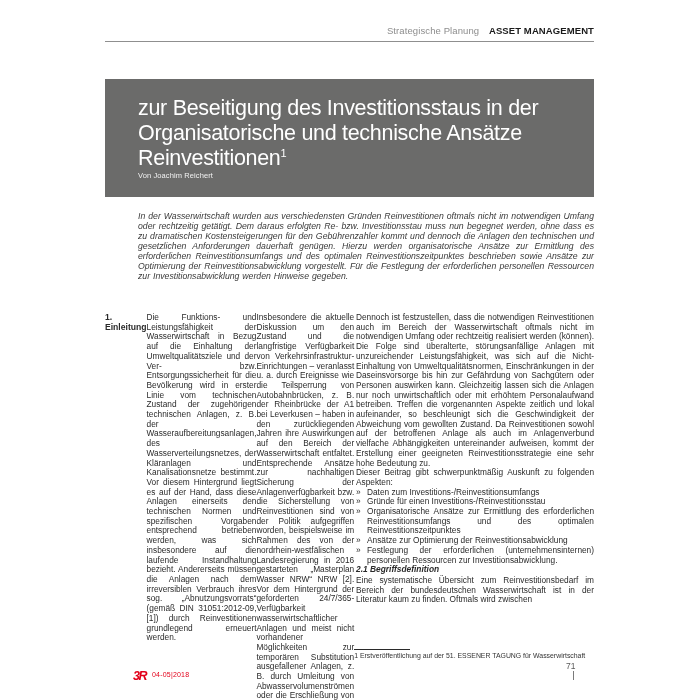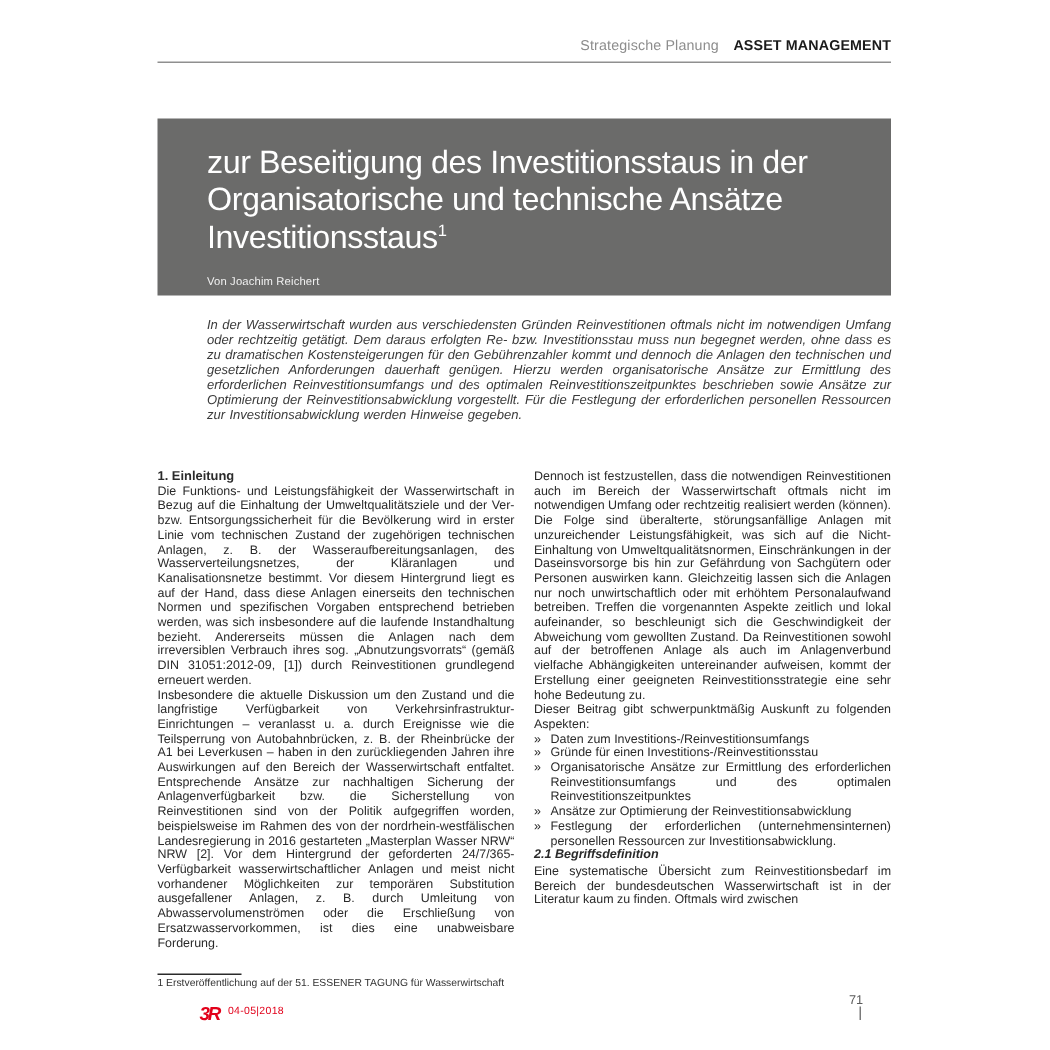--- a/index.html
+++ b/index.html
@@ -26,39 +26,39 @@
   .title-block{
     position:absolute;top:79px;left:105px;width:489px;height:118px;
     background:#6b6b6a;box-sizing:border-box;
     padding:17px 28px 0 33px;
   }
   .title-block h1{
     margin:0;color:#ffffff;font-weight:400;
     font-size:21.5px;line-height:25px;letter-spacing:-0.3px;
   }
   .title-block h1 sup{font-size:11px;line-height:0;vertical-align:8px;}
-  .byline{color:#f2f2f2;font-size:7.5px;margin-top:12px;letter-spacing:0.1px;}
+  .byline{color:#f2f2f2;font-size:7.5px;letter-spacing:0.1px;}
 
   
   .abstract{
     position:absolute;top:211px;left:138px;width:456px;
     font-style:italic;font-size:8.7px;line-height:10px;
     text-align:justify;color:#3a3a3a;word-spacing:0.5px;
   }
 
   
   .columns{
     position:absolute;top:313px;left:105px;width:489px;height:347px;
     display:flex;gap:13px;
   }
   .col{
     width:238px;box-sizing:border-box;
     font-size:8.3px;line-height:9.7px;text-align:justify;color:#2a2a2a;
   }
-  .col-left{display:flex;flex-direction:column;}
+  .col-left{display:flex;flex-direction:row;}
   .col p{margin:0;}
   .sec-heading{font-size:8.6px;font-weight:bold;margin:0;text-align:left;}
   .sec2-heading{font-size:8.6px;font-weight:bold;margin:13px 0 11px 0;text-align:left;}
   .sub-heading{font-size:8.4px;font-weight:bold;font-style:italic;margin:0 0 1px 0;text-align:left;}
 
   .bullets{margin:0;}
   .bullet{display:flex;}
   .bullet .marker{flex:none;width:11px;color:#2a2a2a;}
   .bullet .txt{flex:1;text-align:justify;}
 
@@ -91,21 +91,21 @@
   <div class="masthead">
     <span class="section">Strategische Planung</span>
     <span class="category">ASSET MANAGEMENT</span>
   </div>
   <div class="masthead-rule"></div>
 
   <div class="title-block">
     <h1>
       <span style="display:block">zur Beseitigung des Investitionsstaus in der</span>
       <span style="display:block">Organisatorische und technische Ansätze</span>
-      <span style="display:block"><span>Investitionsstaus</span><sup>1</sup></span>
+      <span style="display:block"><span>Reinvestitionen</span><sup>1</sup></span>
     </h1>
     <div class="byline">Von Joachim Reichert</div>
   </div>
 
   <div class="abstract">In der Wasserwirtschaft wurden aus verschiedensten Gründen Reinvestitionen oftmals nicht im notwendigen Umfang oder rechtzeitig getätigt. Dem daraus erfolgten Re- bzw. Investitionsstau muss nun begegnet werden, ohne dass es zu dramatischen Kostensteigerungen für den Gebührenzahler kommt und dennoch die Anlagen den technischen und gesetzlichen Anforderungen dauerhaft genügen. Hierzu werden organisatorische Ansätze zur Ermittlung des erforderlichen Reinvestitionsumfangs und des optimalen Reinvestitionszeitpunktes beschrieben sowie Ansätze zur Optimierung der Reinvestitionsabwicklung vorgestellt. Für die Festlegung der erforderlichen personellen Ressourcen zur Investitionsabwicklung werden Hinweise gegeben.</div>
 
   <div class="columns">
 
     <div class="col col-left">
       <h3 class="sec-heading">1. Einleitung</h3>

